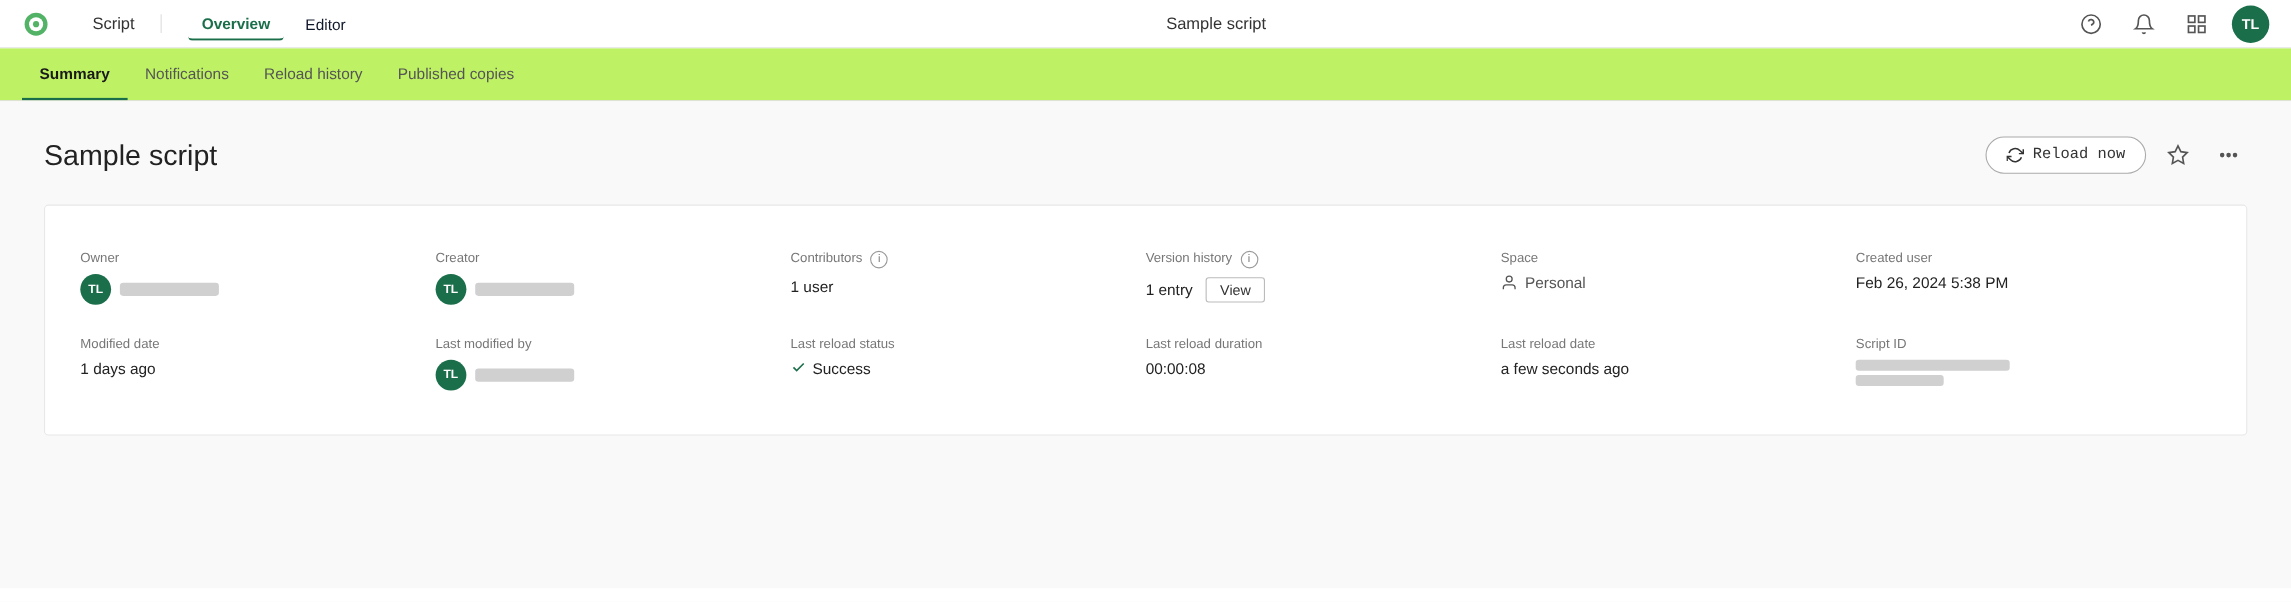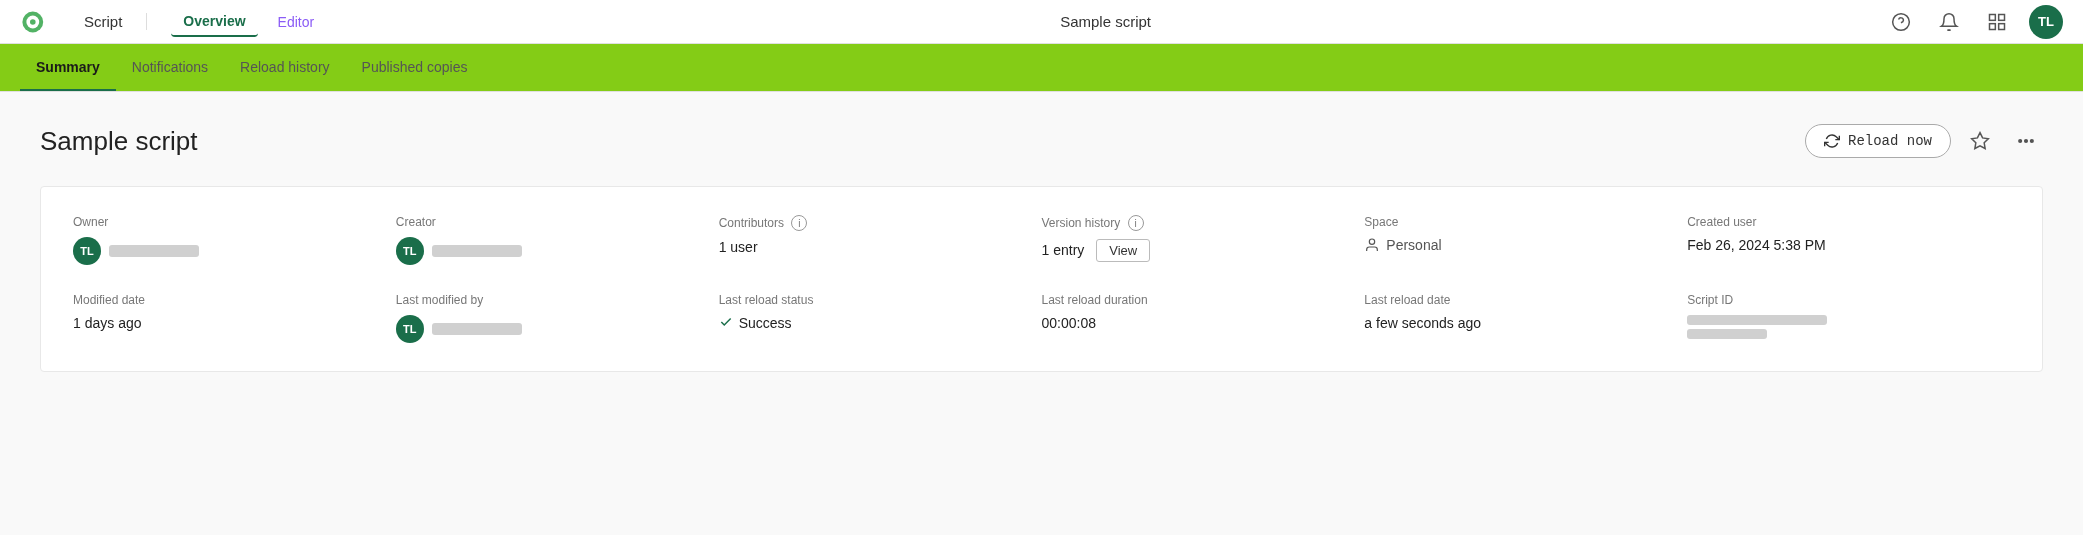--- a/index.html
+++ b/index.html
@@ -29,21 +29,21 @@
       border-right: 1px solid #ddd;
     }
     .topbar-nav {
       display: flex;
       align-items: center;
       gap: 8px;
     }
     .topbar-nav-item {
       padding: 6px 12px;
       font-size: 14px;
-      color: #8b5cf6;
+      color: #0f172a;
       cursor: pointer;
       border-radius: 4px;
       text-decoration: none;
     }
     .topbar-nav-item.active {
       color: #1a6e4a;
       font-weight: 600;
       border-bottom: 2px solid #1a6e4a;
     }
     .topbar-title {
@@ -82,21 +82,21 @@
       font-weight: 600;
       cursor: pointer;
     }
 
     
     .tabbar {
       display: flex;
       align-items: center;
       padding: 0 20px;
       border-bottom: 1px solid #e0e0e0;
-      background: #84cc16;
+      background: #bef264;
       height: 48px;
     }
     .tab-item {
       padding: 14px 16px;
       font-size: 14px;
       color: #555;
       cursor: pointer;
       font-weight: 400;
       border-bottom: 2px solid transparent;
       margin-bottom: -1px;
@@ -158,21 +158,21 @@
 
     
     .meta-grid {
       display: grid;
       grid-template-columns: repeat(6, 1fr);
       row-gap: 28px;
       column-gap: 0;
       background: #fff;
       border: 1px solid #e8e8e8;
       border-radius: 4px;
-      padding: 28px 32px;
+      padding: 40px 32px;
     }
     .meta-item {}
     .meta-label {
       font-size: 12px;
       color: #777;
       margin-bottom: 8px;
       font-weight: 400;
     }
     .meta-value {
       font-size: 14px;

